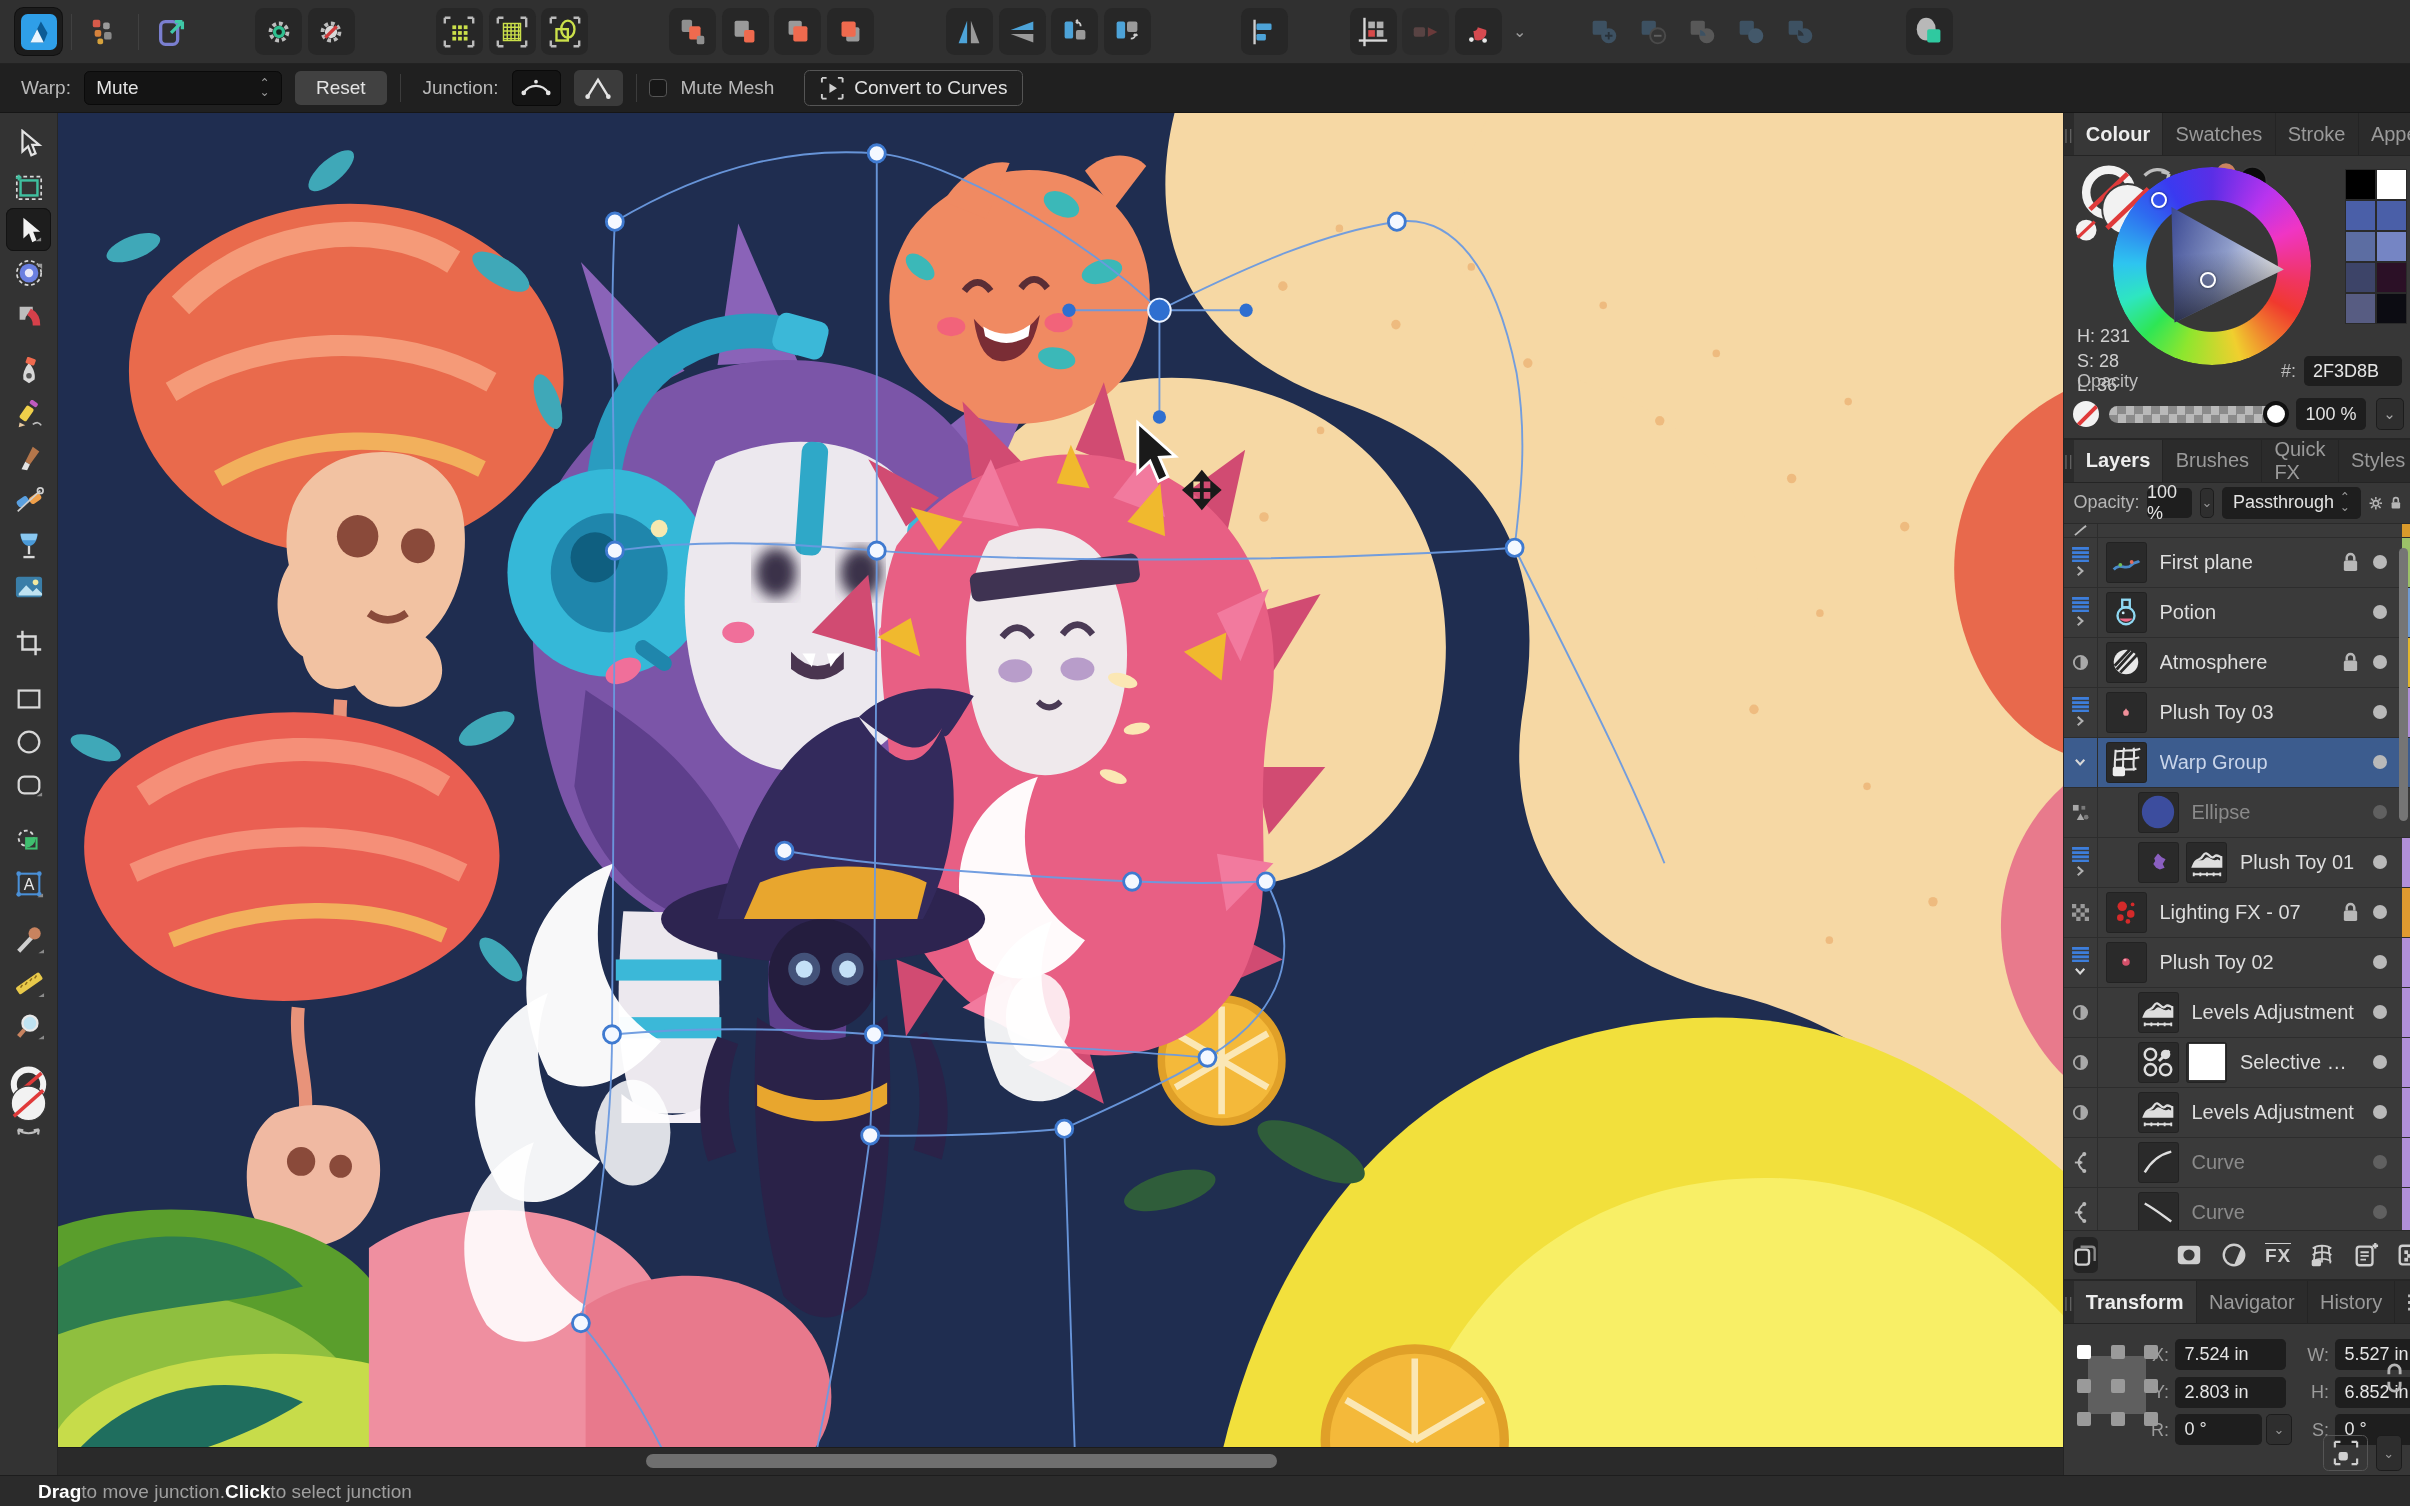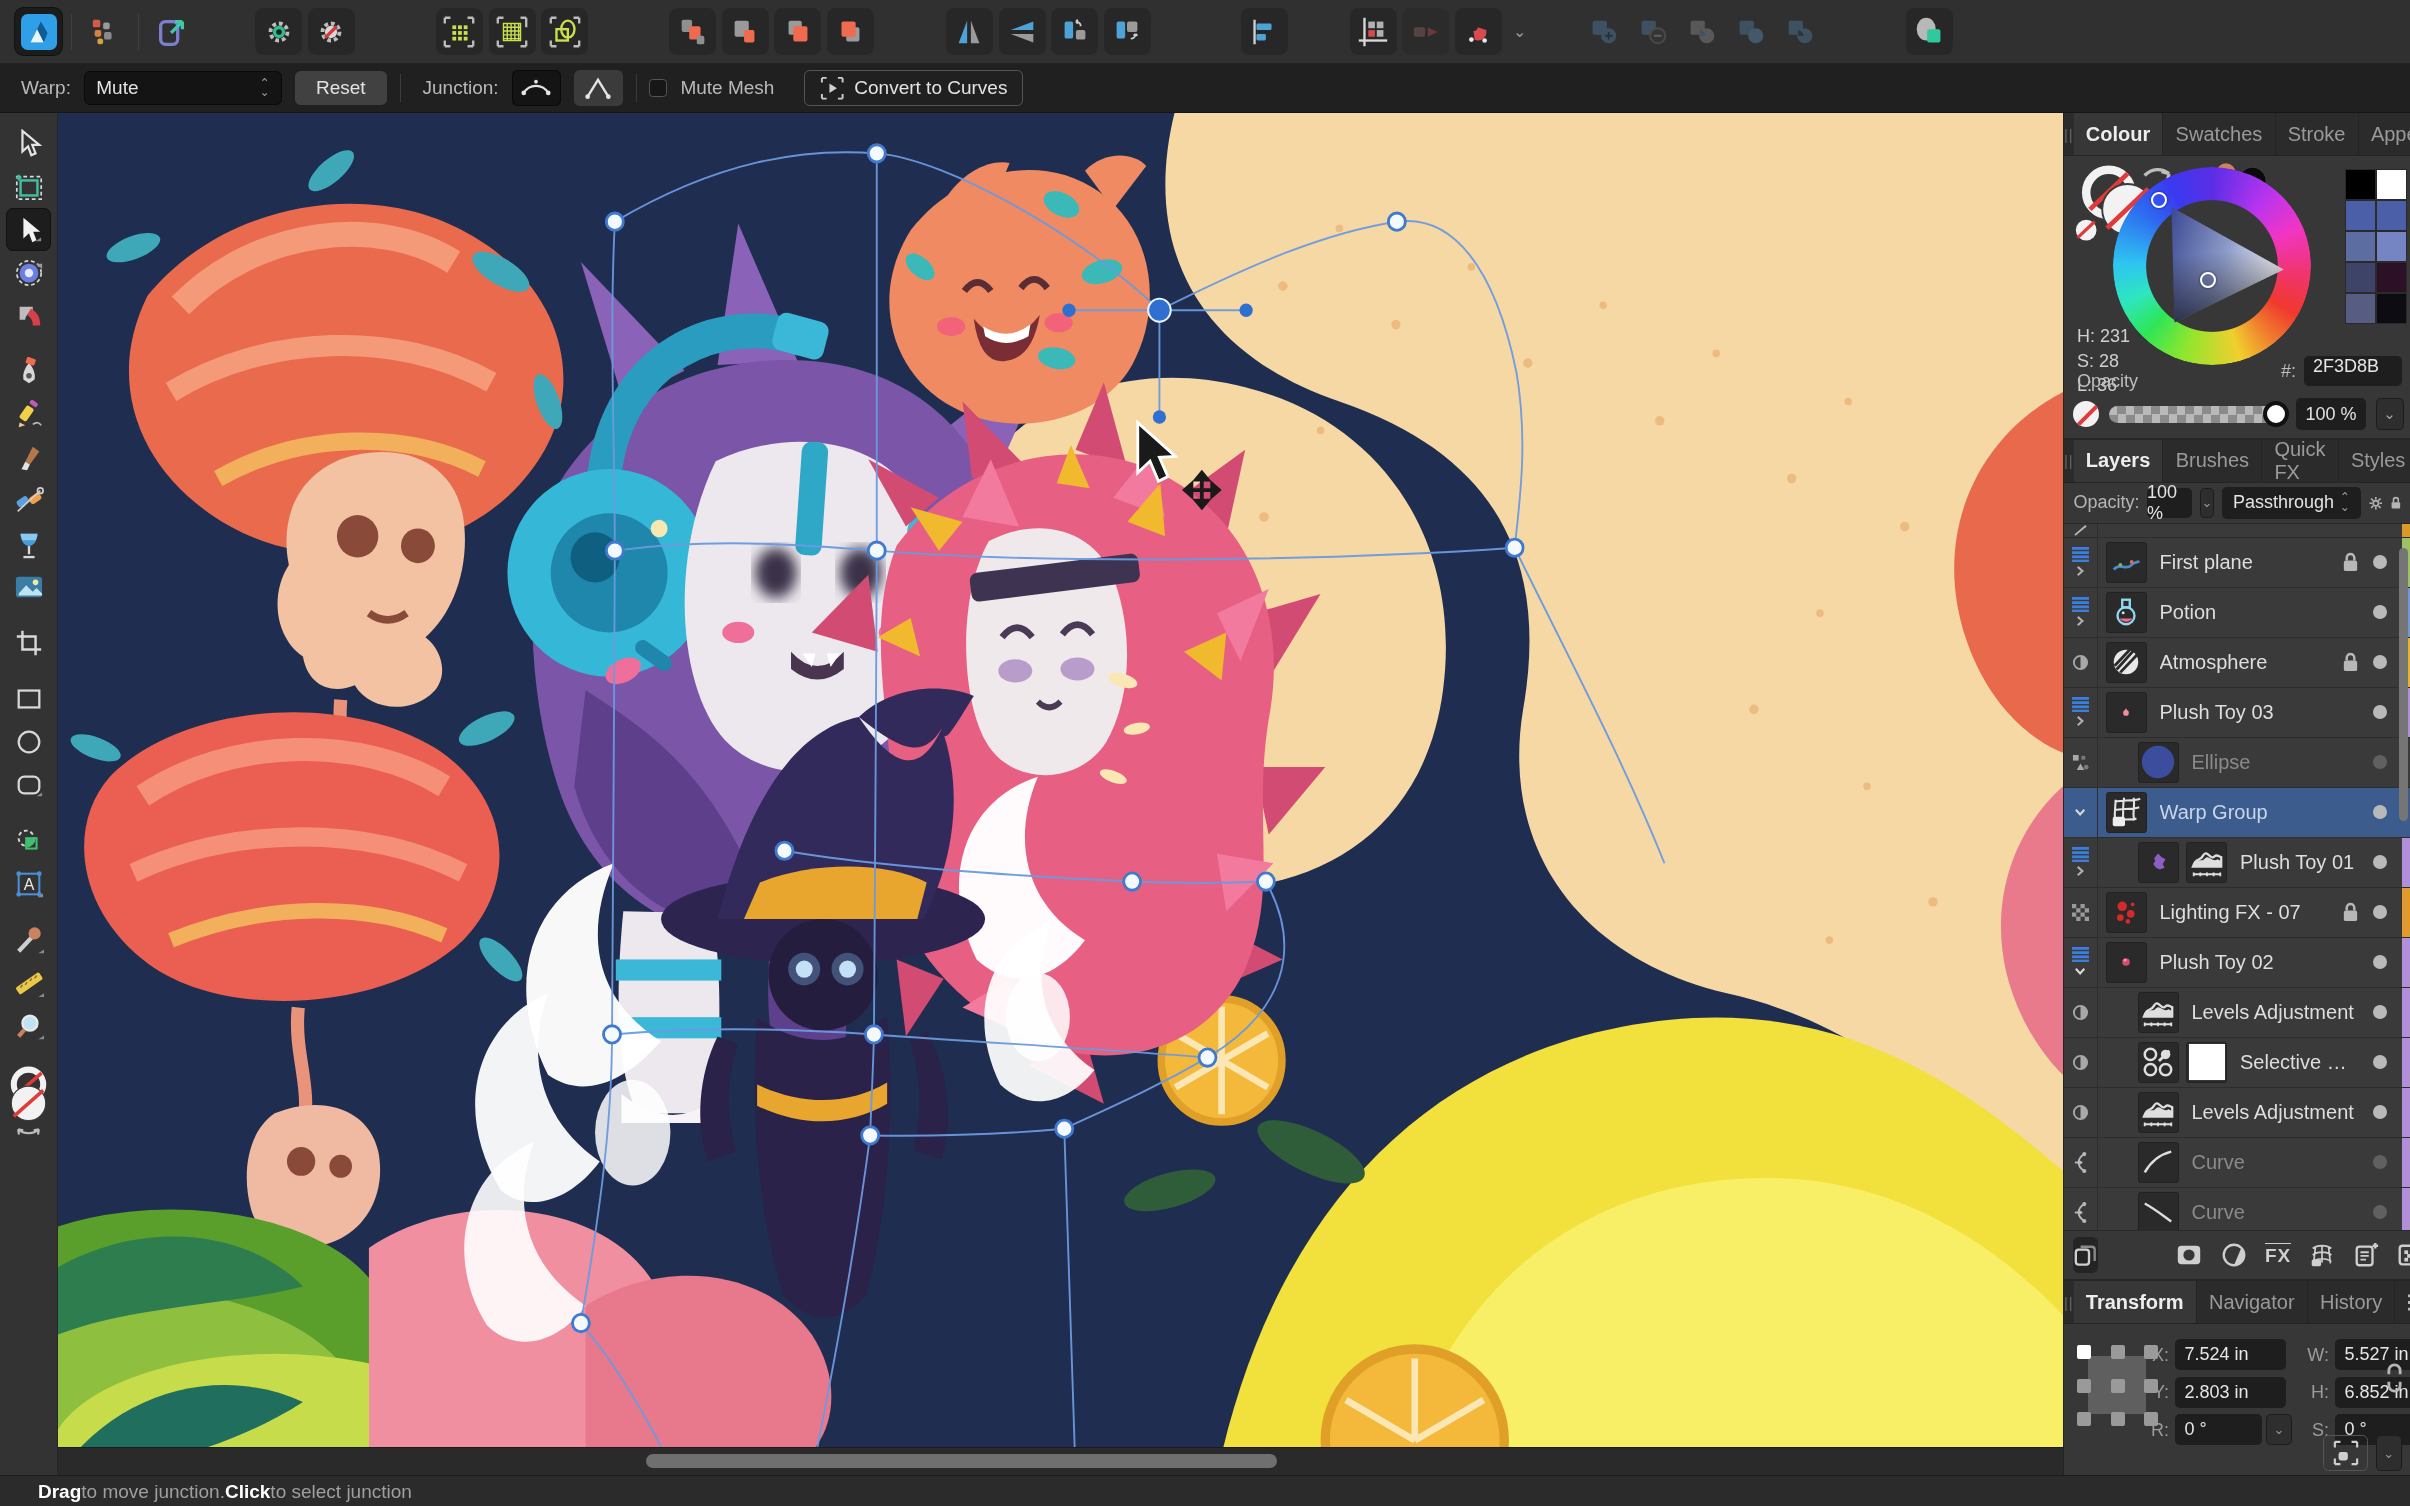--- a/index.html
+++ b/index.html
@@ -44,21 +44,21 @@
 .tabmenu{margin-left:auto;display:flex;align-items:center;padding:0 11.3px;color:#bbb}
 
 .colour-body{position:relative;height:282px;flex:0 0 auto}
 .wheel{position:absolute;left:49px;top:11.3px;width:198px;height:198px}
 .ring{position:absolute;inset:0;border-radius:50%;background:conic-gradient(#5a2ee6,#b934ee 38deg,#f035c4 66deg,#f03560 100deg,#f0392e 120deg,#f07a2e 140deg,#f0cf2e 163deg,#8ee62e 198deg,#2ee655 224deg,#2ee6c0 248deg,#2ec4f0 272deg,#2e6af0 308deg,#3a3af0 332deg,#5a2ee6 360deg);-webkit-mask:radial-gradient(closest-side,transparent 66%,#000 67%);mask:radial-gradient(closest-side,transparent 66%,#000 67%)}
 .tri{position:absolute;inset:21px;clip-path:polygon(24% 12%,96% 52%,26% 86%);background:linear-gradient(108deg,#2f3d8b 16%,#8e9cc9 55%,#f2f4f8 80%)}
 .tri2{position:absolute;inset:21px;clip-path:polygon(24% 12%,96% 52%,26% 86%);background:linear-gradient(175deg,rgba(0,0,0,0) 42%,rgba(8,8,18,.82) 92%)}
 .marker{position:absolute;width:16px;height:16px;border:2.8px solid #fff;border-radius:50%;box-shadow:0 0 2.8px rgba(0,0,0,.6)}
 .hsl{position:absolute;left:13px;top:168px;font-size:18px;color:#cfcfcf;line-height:24.5px}
 .hexrow{position:absolute;right:9.4px;top:200px;display:flex;align-items:center;gap:7.5px;font-size:18px;color:#bdbdbd}
-.hexbox{width:98px;height:30px;background:#1e1e1e;border-radius:4.7px;display:flex;padding:0 9.4px;color:#e6e6e6}
+.hexbox{width:98px;height:30px;background:#1e1e1e;border-radius:4.7px;display:flex;align-items:center;padding:0 9.4px;color:#e6e6e6}
 .opacity-label{position:absolute;left:13px;top:215px;font-size:18px;color:#bdbdbd}
 .oprow{position:absolute;left:9.4px;right:7.5px;top:241px;height:34px;display:flex;align-items:center;gap:9.4px}
 .noneicon{width:26px;height:26px;border-radius:50%;background:#f2f2f2;position:relative;flex:0 0 auto;overflow:hidden}
 .noneicon::after{content:"";position:absolute;left:-3.8px;top:11.3px;width:38px;height:3.8px;background:#e03a3a;transform:rotate(-45deg)}
 .optrack{flex:1;height:17px;border-radius:8.5px;position:relative;background:repeating-conic-gradient(#8b8b8b 0 25%,#b9b9b9 0 50%) 0 0/17px 17px;overflow:visible}
 .opknob{position:absolute;right:-1.9px;top:-4.7px;width:26px;height:26px;border-radius:50%;background:#fff;border:4.7px solid #111}
 .opval{width:70px;height:32px;background:#1e1e1e;border-radius:4.7px;display:flex;align-items:center;justify-content:center;color:#e3e3e3;font-size:18px;flex:0 0 auto}
 .opcaret{width:28px;height:32px;background:#2e2e2e;border:0.9px solid #1c1c1c;border-radius:4.7px;display:flex;align-items:center;justify-content:center;color:#aaa;flex:0 0 auto}
 .fswells{position:absolute;left:9.4px;top:7.5px;width:113px;height:87px}
 .swatchcol{position:absolute;right:3.8px;top:13px;display:grid;grid-template-columns:31px 31px;grid-auto-rows:31px}
@@ -1006,54 +1006,54 @@
               <svg width="34" height="34" viewBox="0 0 36 36">
                 <path d="M18 14 q3 4 0 7 q-3 -3 0 -7" fill="#f0909a"></path>
                 <circle cx="18" cy="19" r="3" fill="#f0909a"></circle>
               </svg>
             </div>
             <span class="lname">Plush Toy 03</span>
             <span class="lspacer"></span>
             <span class="vdot"></span>
             <span class="ltag" style="background: rgb(177, 143, 217);"></span>
           </div>
+          <div class="layer-row selected">
+            <div class="lgutter">
+              <svg width="12.2" height="12.2" viewBox="0 0 13 13">
+                <path d="M2 4 L6.5 9 L11 4" stroke="#d8d8d8" stroke-width="2.2" fill="none"></path>
+              </svg>
+            </div>
+            <div class="lthumb">
+              <svg width="36" height="36" viewBox="0 0 38 38">
+                <path d="M8 6 C8 14 6 24 8 30 M17 4 C15 14 17 22 15 30 M27 4 C29 12 25 22 28 28 M8 8 C16 6 26 8 34 5 M7 17 C15 15 24 17 33 14 M8 28 C14 26 22 28 30 26" stroke="#e3e3e3" stroke-width="2.2" fill="none"></path>
+                <rect x="5" y="24" width="13" height="10" rx="2" fill="#ededed"></rect>
+              </svg>
+            </div>
+            <span class="lname">Warp Group</span>
+            <span class="lspacer"></span>
+            <span class="vdot"></span>
+          </div>
           <div class="layer-row">
             <div class="lgutter">
               <svg width="17" height="17" viewBox="0 0 18 18">
                 <rect x="1" y="1" width="6" height="6" fill="#a8a8a8"></rect>
                 <rect x="10" y="2" width="4" height="4" fill="#7a7a7a"></rect>
                 <path d="M9 10 l4 7 l-8 0 Z" fill="#a8a8a8"></path>
                 <circle cx="15" cy="14" r="2.5" fill="#7a7a7a"></circle>
               </svg>
             </div>
             <span style="width: 32px; flex: 0 0 auto;"></span>
             <div class="lthumb">
               <svg width="38" height="38" viewBox="0 0 40 40">
                 <circle cx="20" cy="20" r="17" fill="#3c4d9e"></circle>
               </svg>
             </div>
             <span class="lname dimtext">Ellipse</span>
             <span class="lspacer"></span>
             <span class="vdot dim"></span>
-          </div>
-          <div class="layer-row selected">
-            <div class="lgutter">
-              <svg width="12.2" height="12.2" viewBox="0 0 13 13">
-                <path d="M2 4 L6.5 9 L11 4" stroke="#d8d8d8" stroke-width="2.2" fill="none"></path>
-              </svg>
-            </div>
-            <div class="lthumb">
-              <svg width="36" height="36" viewBox="0 0 38 38">
-                <path d="M8 6 C8 14 6 24 8 30 M17 4 C15 14 17 22 15 30 M27 4 C29 12 25 22 28 28 M8 8 C16 6 26 8 34 5 M7 17 C15 15 24 17 33 14 M8 28 C14 26 22 28 30 26" stroke="#e3e3e3" stroke-width="2.2" fill="none"></path>
-                <rect x="5" y="24" width="13" height="10" rx="2" fill="#ededed"></rect>
-              </svg>
-            </div>
-            <span class="lname">Warp Group</span>
-            <span class="lspacer"></span>
-            <span class="vdot"></span>
           </div>
           <div class="layer-row">
             <div class="lgutter">
               <svg width="19" height="15" viewBox="0 0 20 16">
                 <g fill="#3d7edb">
                   <rect x="1" y="0" width="18" height="3"></rect>
                   <rect x="1" y="4.5" width="18" height="3"></rect>
                   <rect x="1" y="9" width="18" height="3"></rect>
                   <rect x="1" y="13.5" width="18" height="2.5"></rect>
                 </g>

